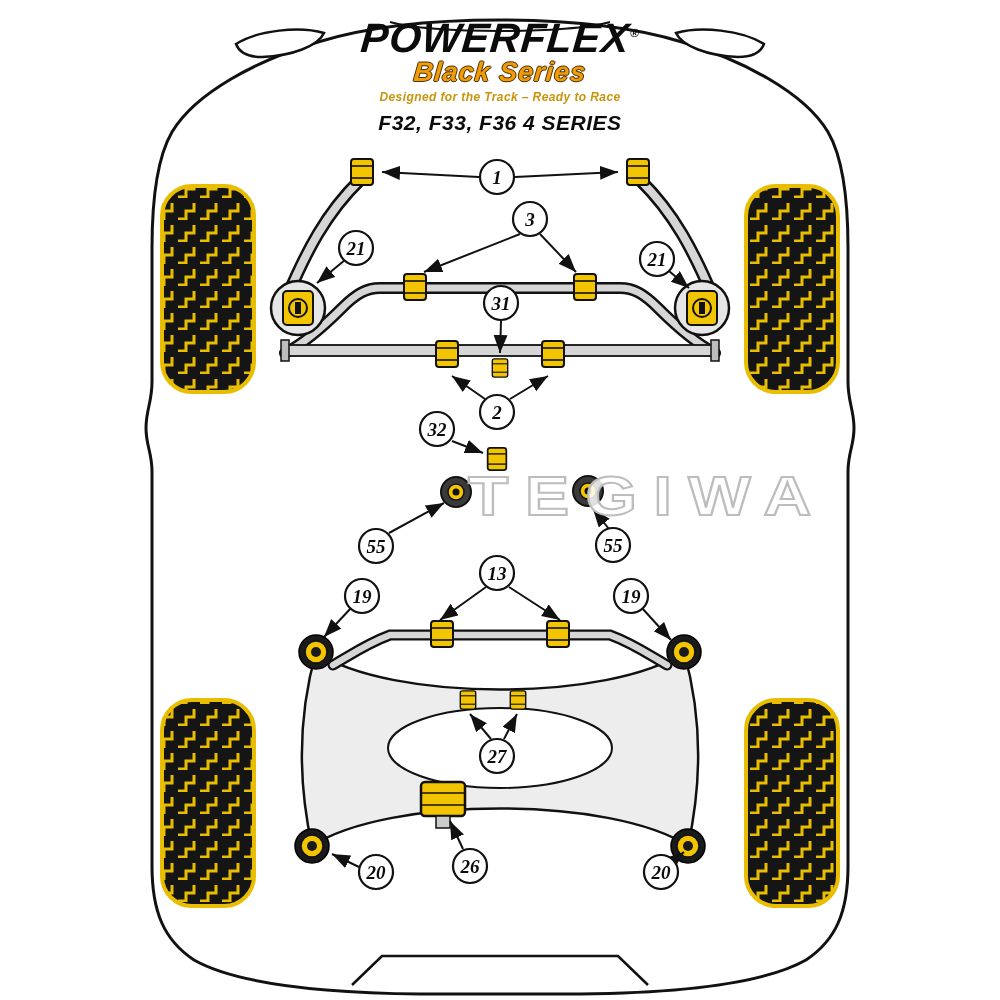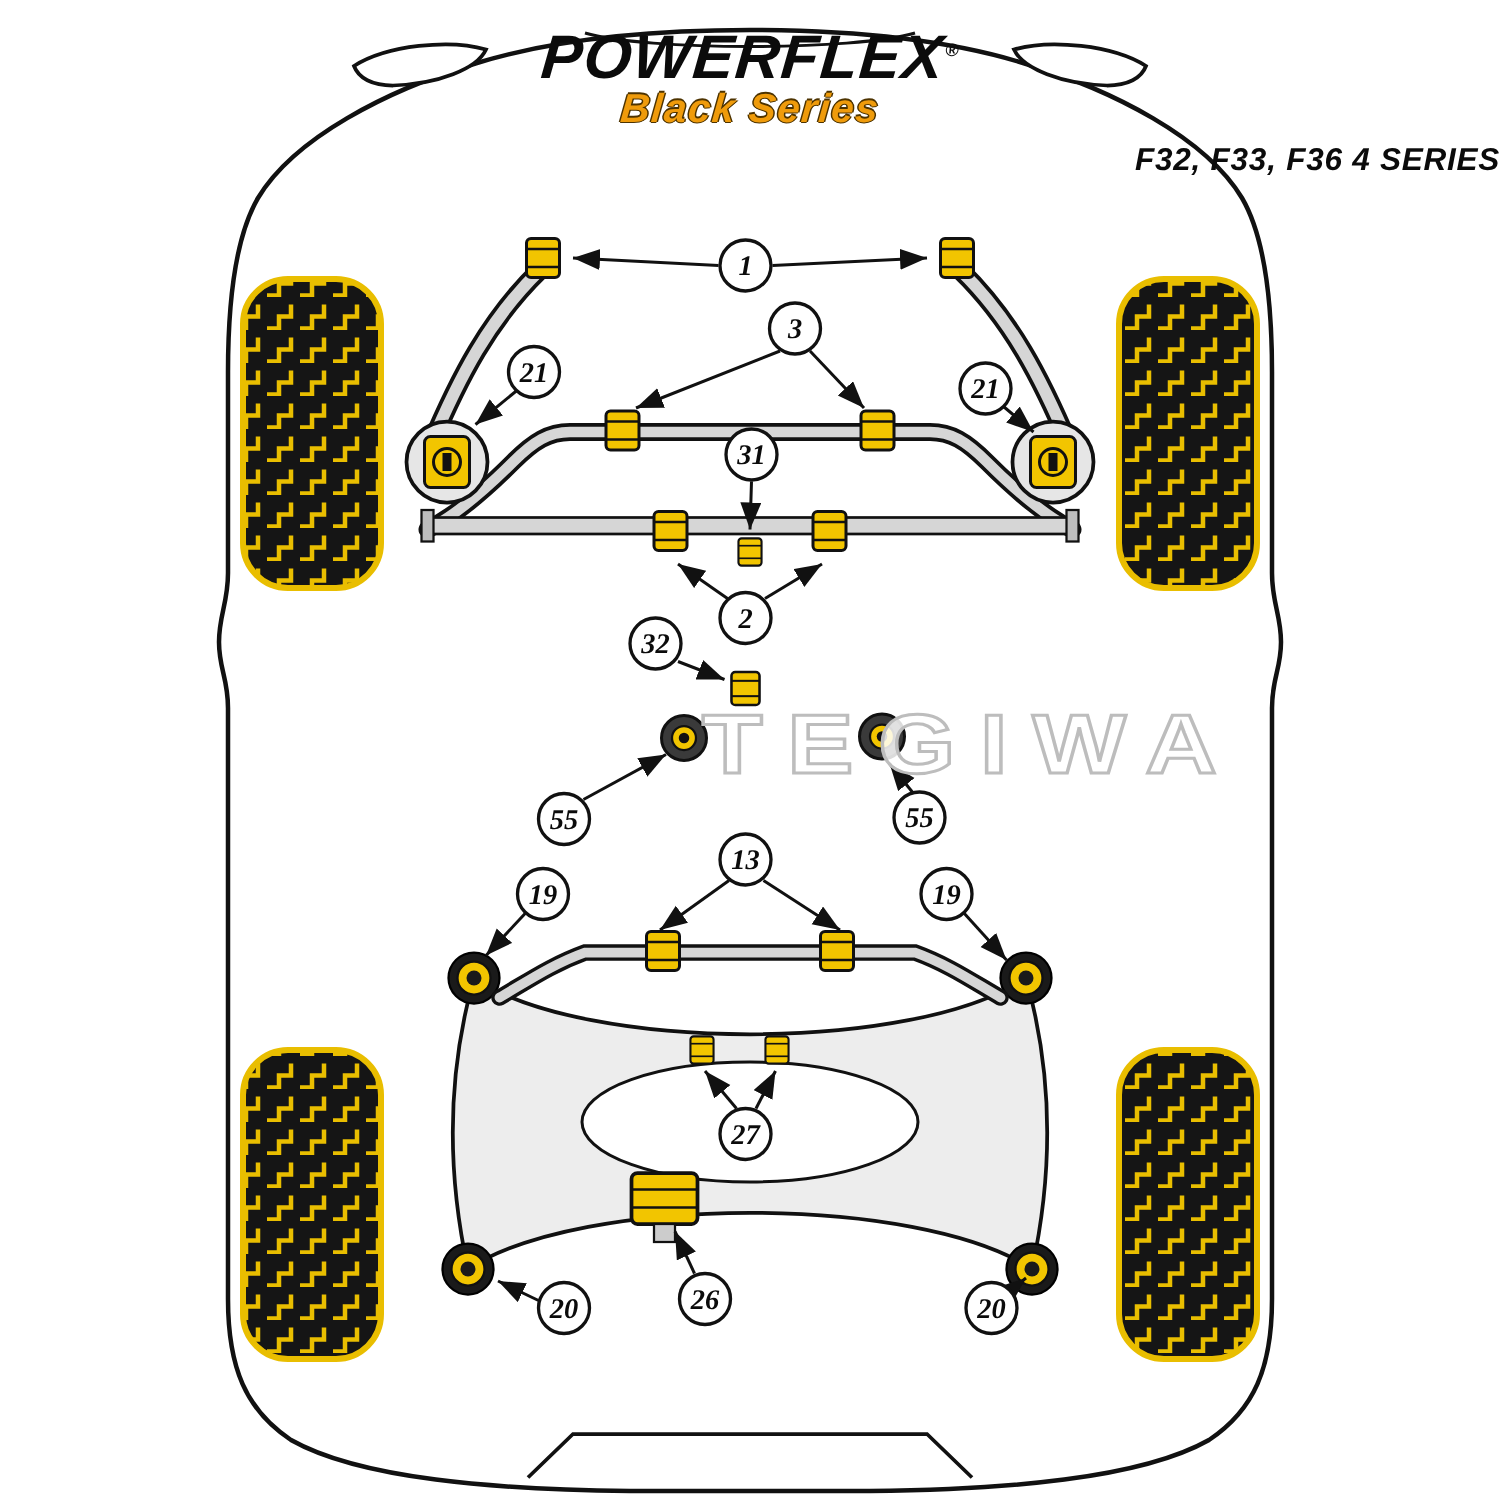--- a/index.html
+++ b/index.html
@@ -7,36 +7,37 @@
          font-family:"Liberation Sans",sans-serif;}
   #diagram-svg{position:absolute;left:0;top:0;z-index:1;}
   .header{position:absolute;left:0;top:18px;width:1000px;text-align:center;z-index:4;pointer-events:none;}
   .brand{display:inline-block;font-style:italic;font-weight:900;font-size:41px;color:#0b0b0b;
          letter-spacing:1px;transform:skewX(-5deg);line-height:1;}
   .brand sup{font-size:12px;font-weight:700;vertical-align:super;}
   .series{margin-top:-2px;font-style:italic;font-weight:800;font-size:27px;color:#EF9B0B;
           letter-spacing:1px;transform:skewX(-5deg);
           text-shadow:-1px 0 #4d3300,0 1px #4d3300,1px 0 #4d3300,0 -1px #4d3300;}
   .tagline{margin-top:2px;font-style:italic;font-weight:700;font-size:12px;color:#C8940C;letter-spacing:.4px;}
-  .model{margin-top:7px;font-style:italic;font-weight:800;font-size:21px;color:#0b0b0b;letter-spacing:.5px;text-align:right;}
+  .model{margin-top:7px;font-style:italic;font-weight:800;font-size:21px;color:#0b0b0b;letter-spacing:.5px;}
   .watermark{position:absolute;left:468px;top:468px;z-index:5;pointer-events:none;
              font-weight:800;font-size:56px;letter-spacing:14px;line-height:1;
              color:rgba(255,255,255,.85);-webkit-text-stroke:2px #bdbdbd;
              transform:scaleX(1.18);transform-origin:left center;}
   text.callout-num{font-family:"Liberation Serif",serif;font-style:italic;font-weight:700;
                    font-size:19px;fill:#0b0b0b;text-anchor:middle;}
 </style>
 </head>
 <body>
 
 <div id="stage">
 
   <div class="header">
     <div class="brand"><span>POWERFLEX</span><sup>®</sup></div>
     <div class="series">Black Series</div>
+    <div class="tagline">Designed for the Track – Ready to Race</div>
     <div class="model">F32, F33, F36 4 SERIES</div>
   </div>
 
   <div class="watermark">TEGIWA</div>
 
   <svg id="diagram-svg" width="1000" height="1000" viewBox="0 0 1000 1000">
     <defs>
       <pattern id="tread" width="22" height="22" patternUnits="userSpaceOnUse">
         <rect width="22" height="22" fill="#151515"></rect>
         <path d="M2,21 h8 v-8 h8 v-8" stroke="#E9BE00" stroke-width="3" fill="none"></path>

